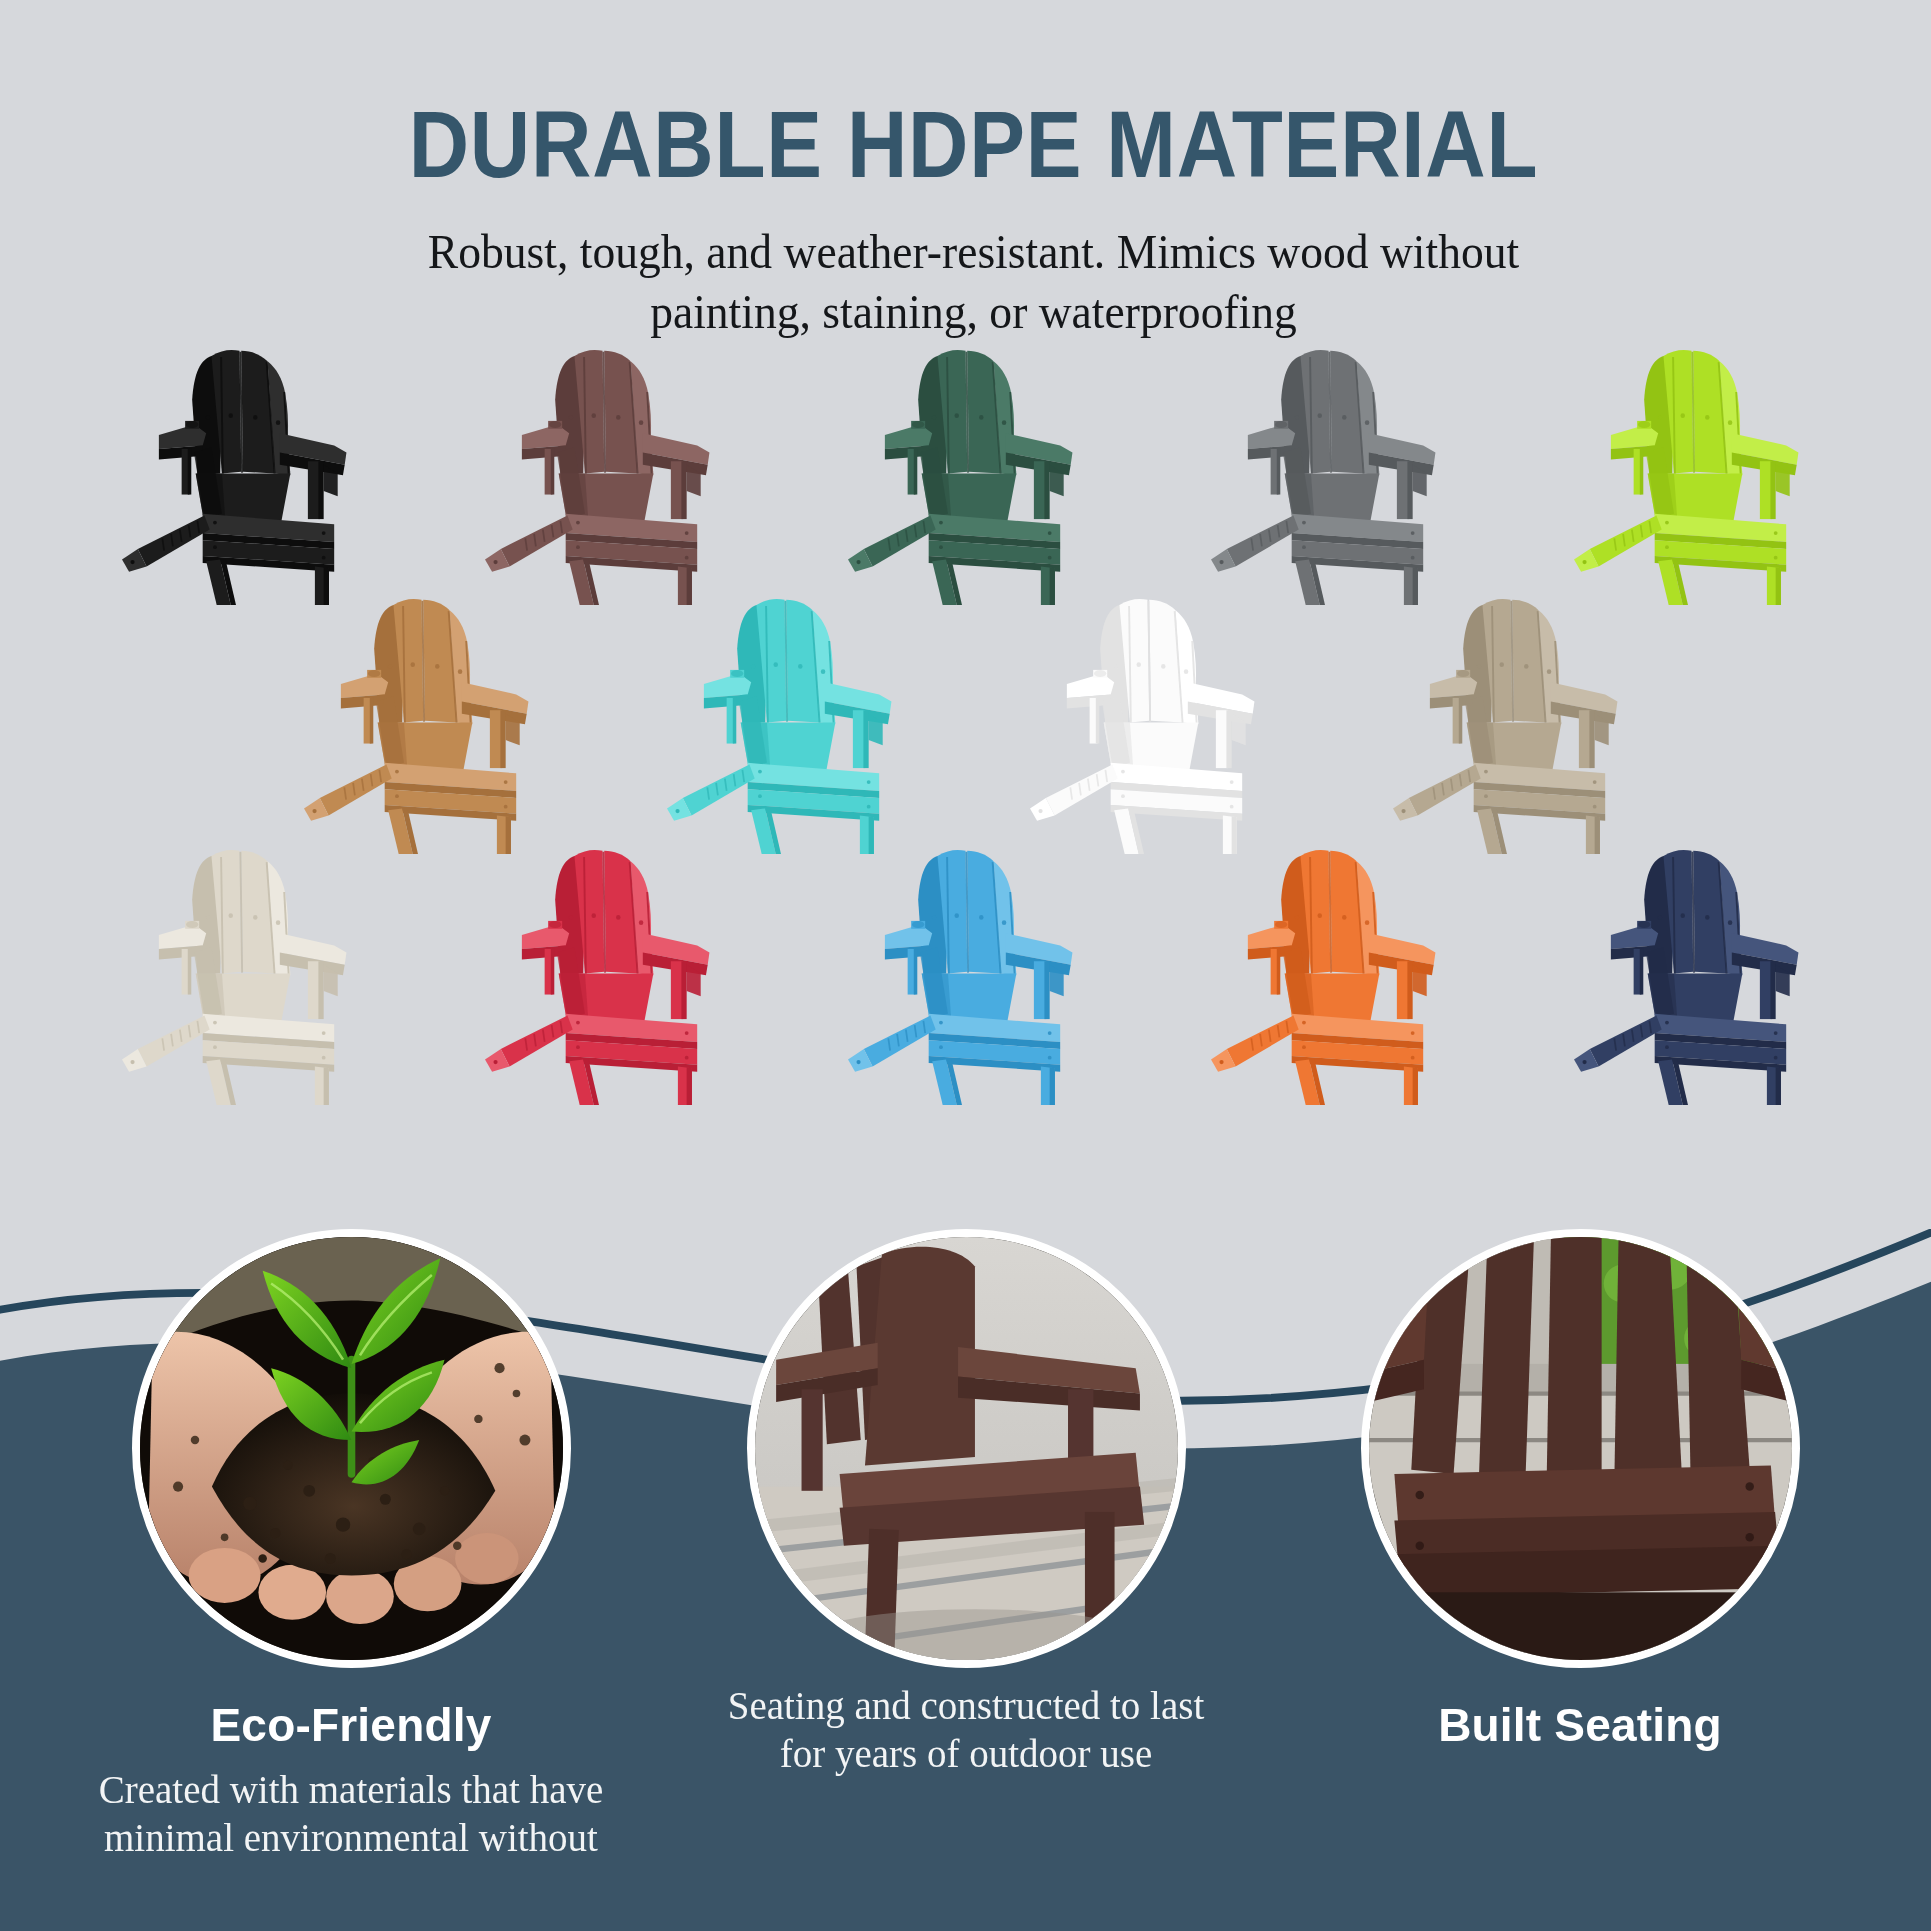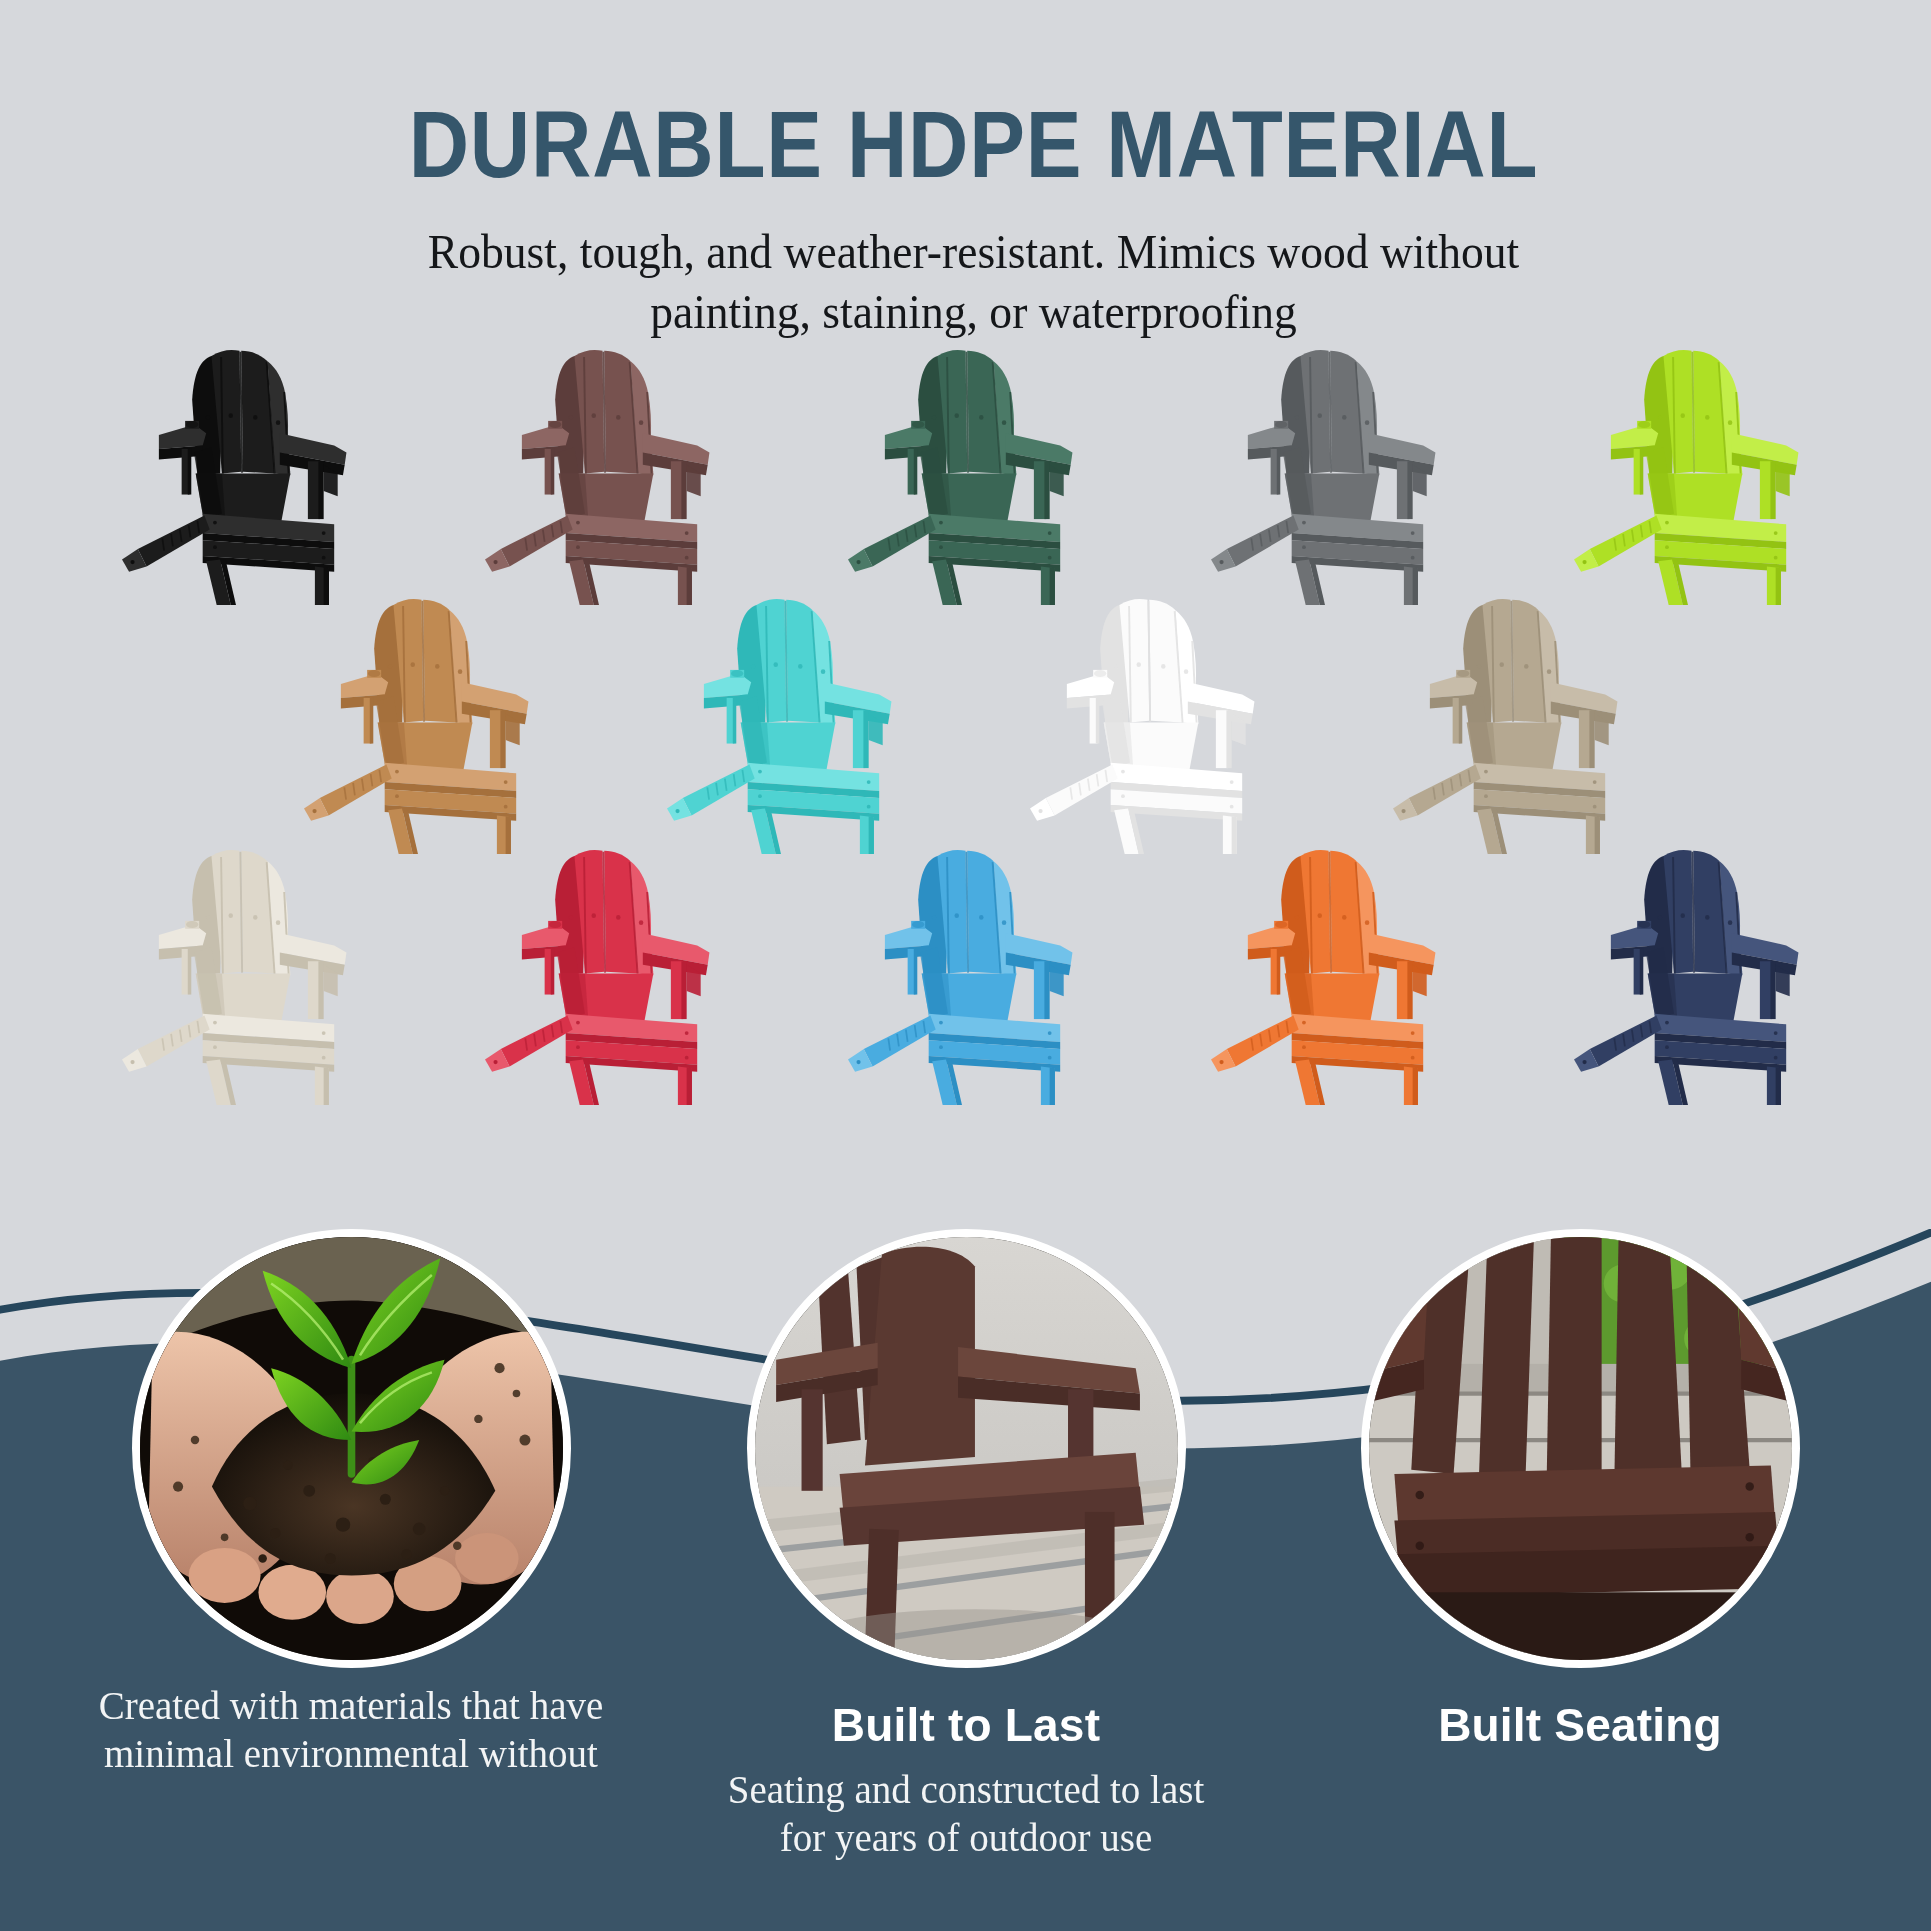--- a/index.html
+++ b/index.html
@@ -1239,20 +1239,21 @@
           <path d="M100,96 C92,78 78,66 62,62 C68,84 80,96 100,96 Z" fill="url(#leafG)"></path>
           <path d="M100,116 C108,104 120,98 132,96 C126,112 114,120 100,116 Z" fill="url(#leafG)"></path>
 
           <g stroke="#b6ef72" stroke-width="1.2" fill="none" opacity=".75">
             <path d="M104,56 C114,40 126,28 138,18"></path>
             <path d="M96,58 C86,42 74,30 62,22"></path>
             <path d="M104,88 C114,76 126,68 138,64"></path>
           </g>
         </svg>
       </div>
+      <div class="f-title" style="color: rgb(255, 255, 255);">Eco-Friendly</div>
       <div class="f-desc">Created with materials that have minimal environmental without</div>
     </div>
 
     <div class="feature f2">
       <div class="circle-wrap">
         <svg viewBox="0 0 200 200" preserveAspectRatio="xMidYMid slice">
           <defs>
             <linearGradient id="wallG" x1="0" y1="0" x2="0" y2="1">
               <stop offset="0%" stop-color="#d8d6d2"></stop>
                 <stop offset="100%" stop-color="#c3c1bd"></stop>
@@ -1295,21 +1296,20 @@
 
           <path d="M40,112 L180,102 L182,122 L42,132 Z" fill="#6a443b"></path>
           <path d="M40,128 L182,118 L184,136 L42,146 Z" fill="#573630"></path>
 
           <rect x="54" y="138" width="14" height="56" fill="#4e2f29" transform="rotate(2 54 138)"></rect>
           <rect x="156" y="130" width="14" height="58" fill="#4e2f29"></rect>
 
           <ellipse cx="104" cy="190" rx="80" ry="14" fill="#9a958d" opacity=".45"></ellipse>
         </svg>
       </div>
-      <div class="f-title" style="color: rgb(255, 255, 255);">Built to Last</div>
       <div class="f-desc">Seating and constructed to last for years of outdoor use</div>
     </div>
 
     <div class="feature f3">
       <div class="circle-wrap">
         <svg viewBox="0 0 200 200" preserveAspectRatio="xMidYMid slice">
           <rect width="200" height="200" fill="#cdc9c2"></rect>
 
           <rect x="0" y="0" width="200" height="68" fill="#bfbbb4"></rect>
           <path d="M92,0 H200 V62 H92 Z" fill="#5d9a2e"></path>

